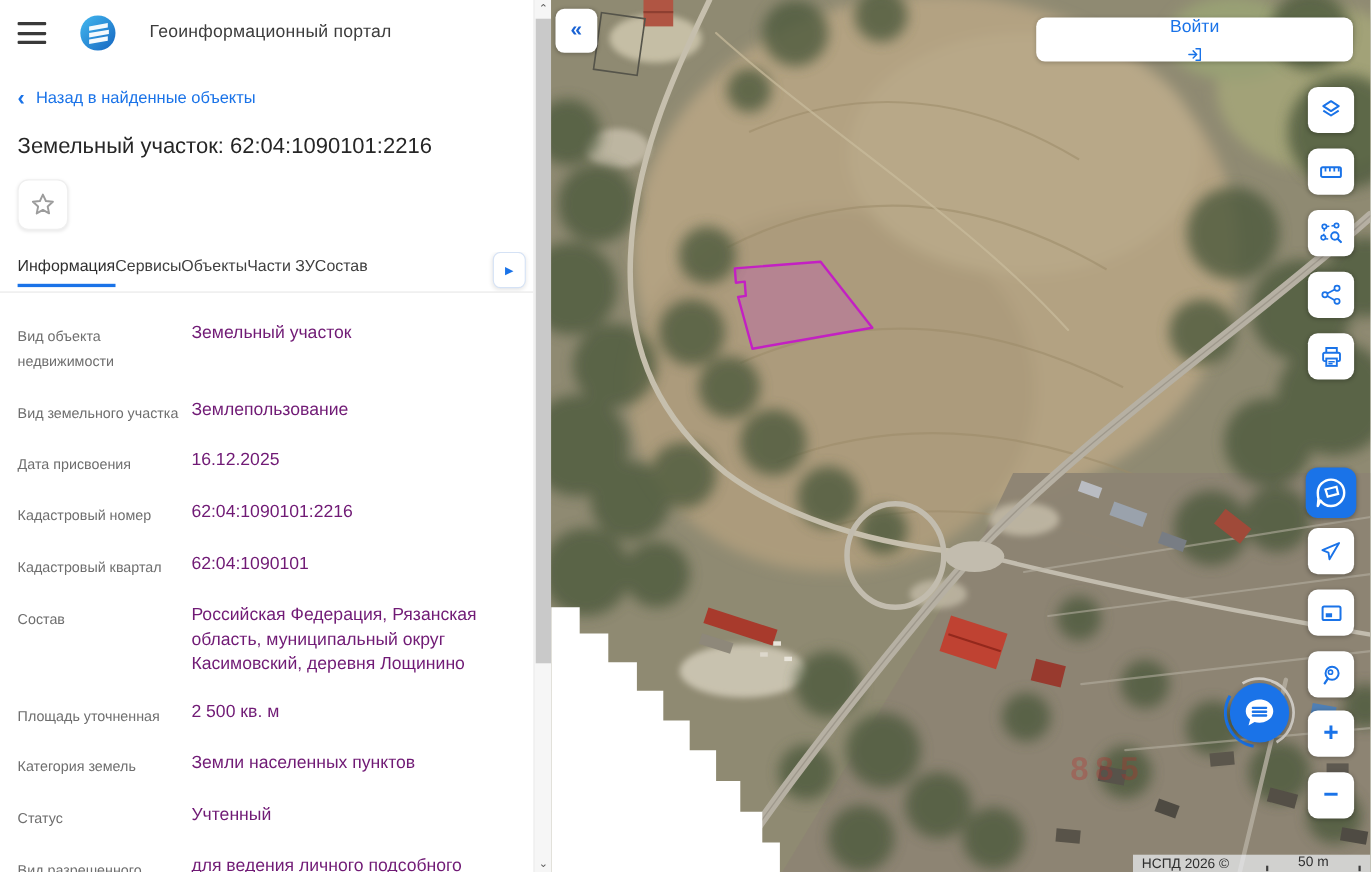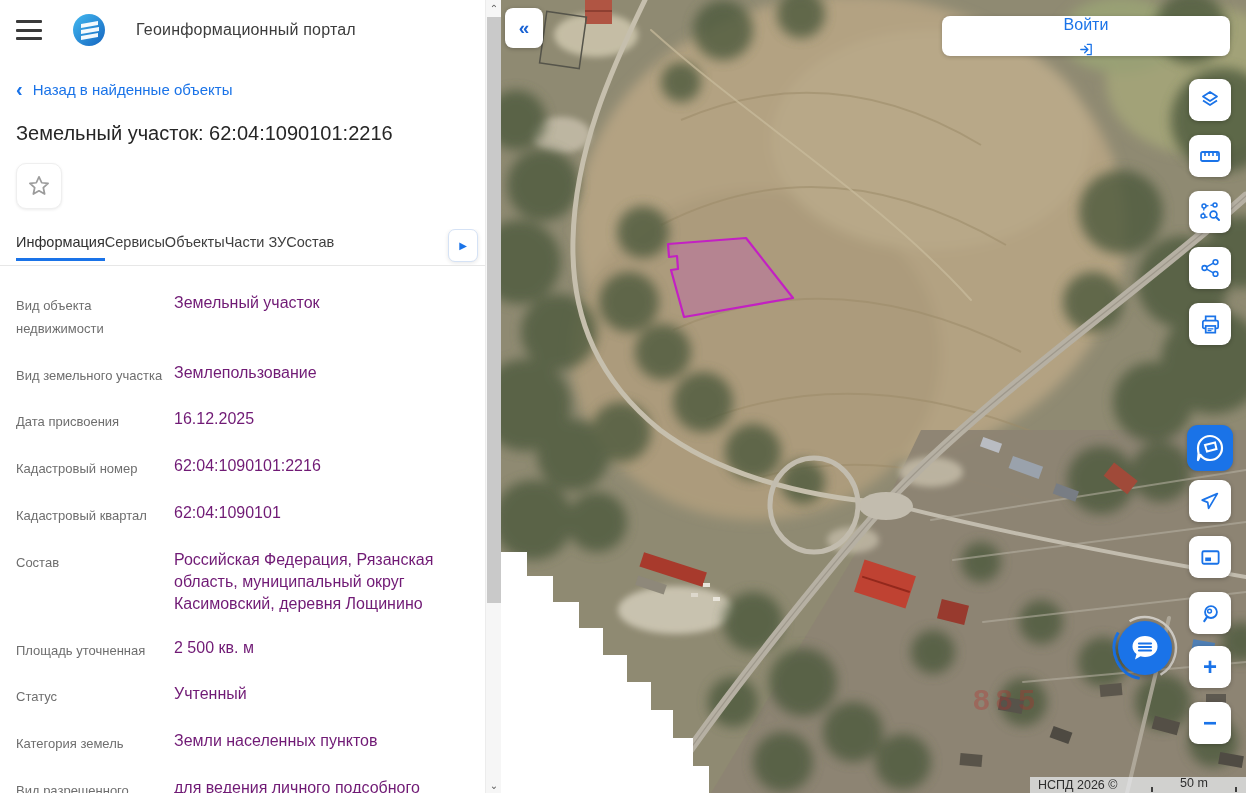--- a/index.html
+++ b/index.html
@@ -154,26 +154,26 @@
       </div>
       <div class="field">
         <div class="f-label">Состав</div>
         <div class="f-value">Российская Федерация, Рязанская область, муниципальный округ Касимовский, деревня Лощинино</div>
       </div>
       <div class="field">
         <div class="f-label">Площадь уточненная</div>
         <div class="f-value">2 500 кв. м</div>
       </div>
       <div class="field">
+        <div class="f-label">Категория земель</div>
+        <div class="f-value">Земли населенных пунктов</div>
+      </div>
+      <div class="field">
         <div class="f-label">Статус</div>
         <div class="f-value">Учтенный</div>
-      </div>
-      <div class="field">
-        <div class="f-label">Категория земель</div>
-        <div class="f-value">Земли населенных пунктов</div>
       </div>
       <div class="field">
         <div class="f-label">Вид разрешенного использования</div>
         <div class="f-value">для ведения личного подсобного хозяйства (приусадебный земельный участок)</div>
       </div>
     </div>
   </div>
 
   <div class="scrollbar">
     <div class="sb-arrow sb-up">⌃</div>

